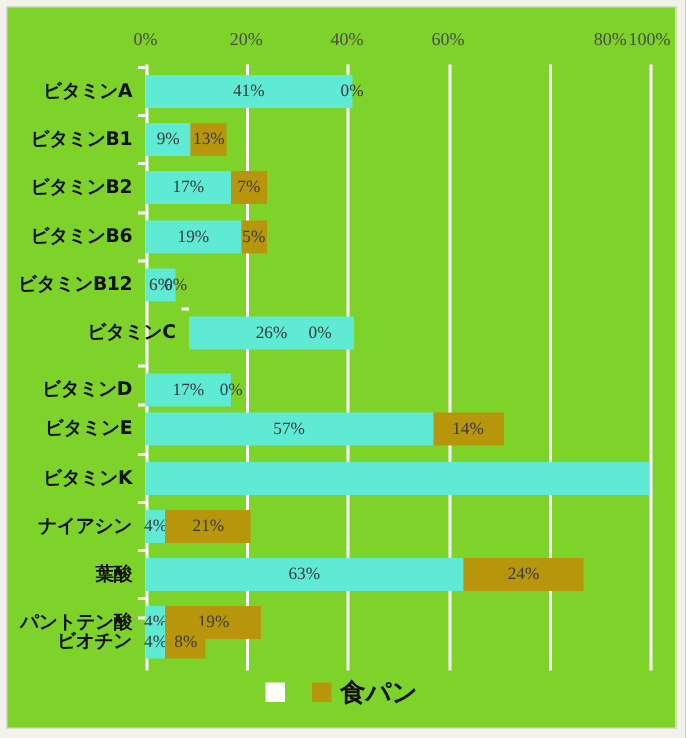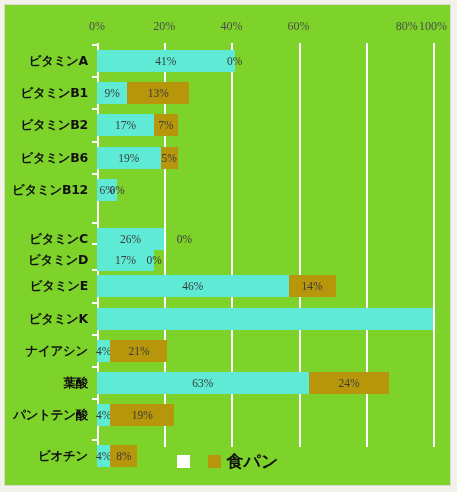--- a/index.html
+++ b/index.html
@@ -129,21 +129,21 @@
           <div class="seg" style="left: 137.76px; width: 0px;">
             <span class="seg-val">0%</span>
           </div>
         </div>
         <div class="row" style="top: 39.2px;">
           <div class="tickmark"></div>
           <div class="row-label">ビタミンB1</div>
           <div class="seg seg-a" style="left: 0px; width: 30.24px;">
             <span class="seg-val">9%</span>
           </div>
-          <div class="seg seg-b" style="left: 30.24px; width: 62px;">
+          <div class="seg seg-b" style="left: 30.24px; width: 24px;">
             <span class="seg-val">13%</span>
           </div>
         </div>
         <div class="row" style="top: 71.4px;">
           <div class="tickmark"></div>
           <div class="row-label">ビタミンB2</div>
           <div class="seg seg-a" style="left: 0px; width: 57.12px;">
             <span class="seg-val">17%</span>
           </div>
           <div class="seg seg-b" style="left: 57.12px; width: 23.52px;">
@@ -163,45 +163,45 @@
         <div class="row" style="top: 135.8px;">
           <div class="tickmark"></div>
           <div class="row-label">ビタミンB12</div>
           <div class="seg seg-a" style="left: 0px; width: 20.16px;">
             <span class="seg-val">6%</span>
           </div>
           <div class="seg" style="left: 20.16px; width: 0px;">
             <span class="seg-val">0%</span>
           </div>
         </div>
-        <div class="row" style="top: 185px;">
+        <div class="row" style="top: 168px; margin-left: 29px;">
           <div class="tickmark"></div>
           <div class="row-label">ビタミンC</div>
-          <div class="seg seg-a" style="left: 0px; width: 67px;">
+          <div class="seg seg-a" style="left: 0px; width: 110px;">
             <span class="seg-val">26%</span>
           </div>
           <div class="seg" style="left: 87.36px; width: 0px;">
             <span class="seg-val">0%</span>
           </div>
         </div>
         <div class="row" style="top: 206px;">
           <div class="tickmark"></div>
           <div class="row-label">ビタミンD</div>
           <div class="seg seg-a" style="left: 0px; width: 57.12px;">
             <span class="seg-val">17%</span>
           </div>
           <div class="seg" style="left: 57.12px; width: 0px;">
             <span class="seg-val">0%</span>
           </div>
         </div>
         <div class="row" style="top: 232.4px;">
           <div class="tickmark"></div>
           <div class="row-label">ビタミンE</div>
           <div class="seg seg-a" style="left: 0px; width: 191.52px;">
-            <span class="seg-val">46%</span>
+            <span class="seg-val">57%</span>
           </div>
           <div class="seg seg-b" style="left: 191.52px; width: 47.04px;">
             <span class="seg-val">14%</span>
           </div>
         </div>
         <div class="row" style="top: 264.6px;">
           <div class="tickmark"></div>
           <div class="row-label">ビタミンK</div>
           <div class="seg seg-a" style="left: 0px; width: 336px;"></div>
         </div>
@@ -228,21 +228,21 @@
         <div class="row" style="top: 361.2px;">
           <div class="tickmark"></div>
           <div class="row-label">パントテン酸</div>
           <div class="seg seg-a" style="left: 0px; width: 13.44px;">
             <span class="seg-val">4%</span>
           </div>
           <div class="seg seg-b" style="left: 13.44px; width: 63.84px;">
             <span class="seg-val">19%</span>
           </div>
         </div>
-        <div class="row" style="top: 402px; text-decoration: underline;">
+        <div class="row" style="top: 374px; text-decoration: underline;">
           <div class="tickmark"></div>
           <div class="row-label">ビオチン</div>
           <div class="seg seg-a" style="left: 0px; width: 13.44px;">
             <span class="seg-val">4%</span>
           </div>
           <div class="seg seg-b" style="left: 13.44px; width: 26.88px;">
             <span class="seg-val">8%</span>
           </div>
         </div>
       </div>

